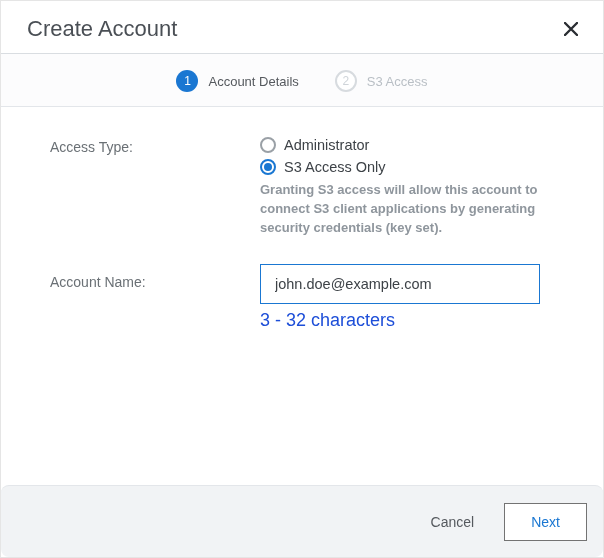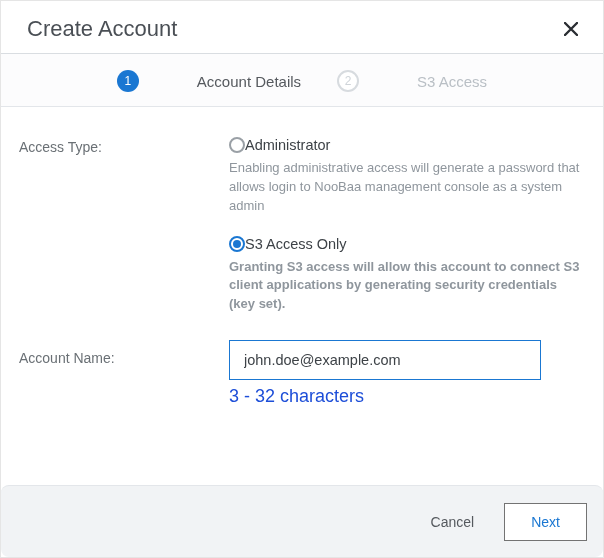--- a/index.html
+++ b/index.html
@@ -49,43 +49,44 @@
     width: 22px; height: 22px; border-radius: 50%;
     display: flex; align-items: center; justify-content: center;
     font-size: 12px; font-weight: 500;
   }
   .step-active .step-badge {
     background: #1a77d2; color: #fff;
   }
   .step-inactive .step-badge {
     background: #fff; color: #cfd4d9; border: 2px solid #d7dbdf;
   }
-  .step-label { font-size: 15px; margin-left: 48px; }
+  .step-label { font-size: 13px; }
   .step-active .step-label { color: #55595e; }
   .step-inactive .step-label { color: #b9bfc5; }
   
   .body {
     flex: 1;
     padding: 30px 18px 10px 18px;
     overflow: auto;
   }
   .field-row {
     display: flex; align-items: flex-start;
     margin-bottom: 26px;
   }
   .field-label {
     width: 210px;
     flex-shrink: 0;
     font-size: 14px;
     color: #6a7075;
     padding-top: 2px;
+    margin-left: 31px;
   }
   .field-body { flex: 1; }
   .radio-option {
-    display: flex; align-items: center; 
+    display: flex; align-items: center; gap: 8px;
     margin-bottom: 6px;
     cursor: pointer;
   }
   .radio {
     width: 16px; height: 16px; border-radius: 50%;
     border: 2px solid #9aa0a6; position: relative;
     flex-shrink: 0;
   }
   .radio.selected { border-color: #1a77d2; }
   .radio.selected::after {
@@ -94,21 +95,21 @@
     background: #1a77d2; top: 2px; left: 2px;
   }
   .radio-label { font-size: 14.5px; color: #3d4247; }
   .option-desc {
     font-size: 13px; color: #8f969d; line-height: 1.45;
     margin: 2px 0 20px 0;
     max-width: 360px;
   }
   .option-desc:last-child { margin-bottom: 0; font-weight: bold; }
   .text-input {
-    width: 312px;
+    width: 280px;
     height: 40px;
     padding: 8px 14px;
     font-size: 14.5px;
     color: #3d4247;
     border: 1px solid #1a77d2;
     outline: none;
     font-family: inherit;
   }
   .input-hint {
     font-size: 18px; color: #1d4ed8; margin-top: 6px;
@@ -165,21 +166,20 @@
   <div class="body">
 
     <div class="field-row">
       <div class="field-label">Access Type:</div>
       <div class="field-body">
 
         <div class="radio-option">
           <div class="radio"></div>
           <div class="radio-label">Administrator</div>
         </div>
-        <div class="option-desc">Enabling administrative access will generate a password that allows login to NooBaa management console as a system admin</div>
 
         <div class="radio-option">
           <div class="radio selected"></div>
           <div class="radio-label">S3 Access Only</div>
         </div>
         <div class="option-desc">Granting S3 access will allow this account to connect S3 client applications by generating security credentials (key set).</div>
 
       </div>
     </div>
 

